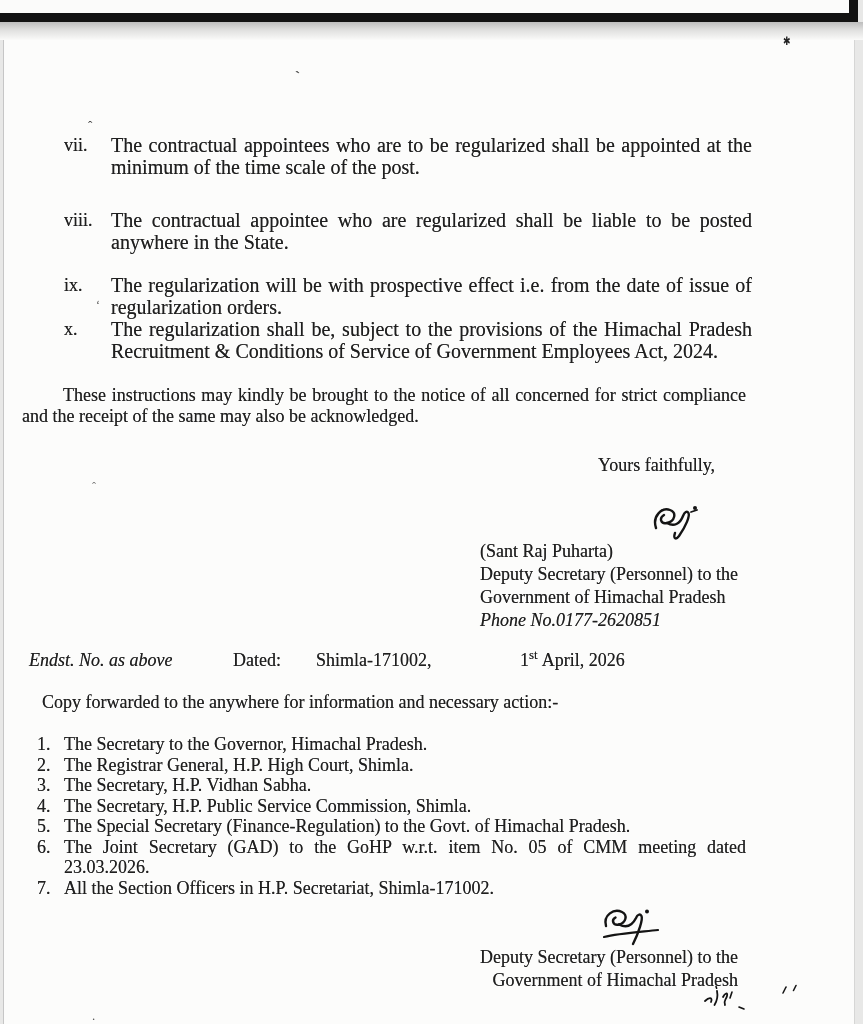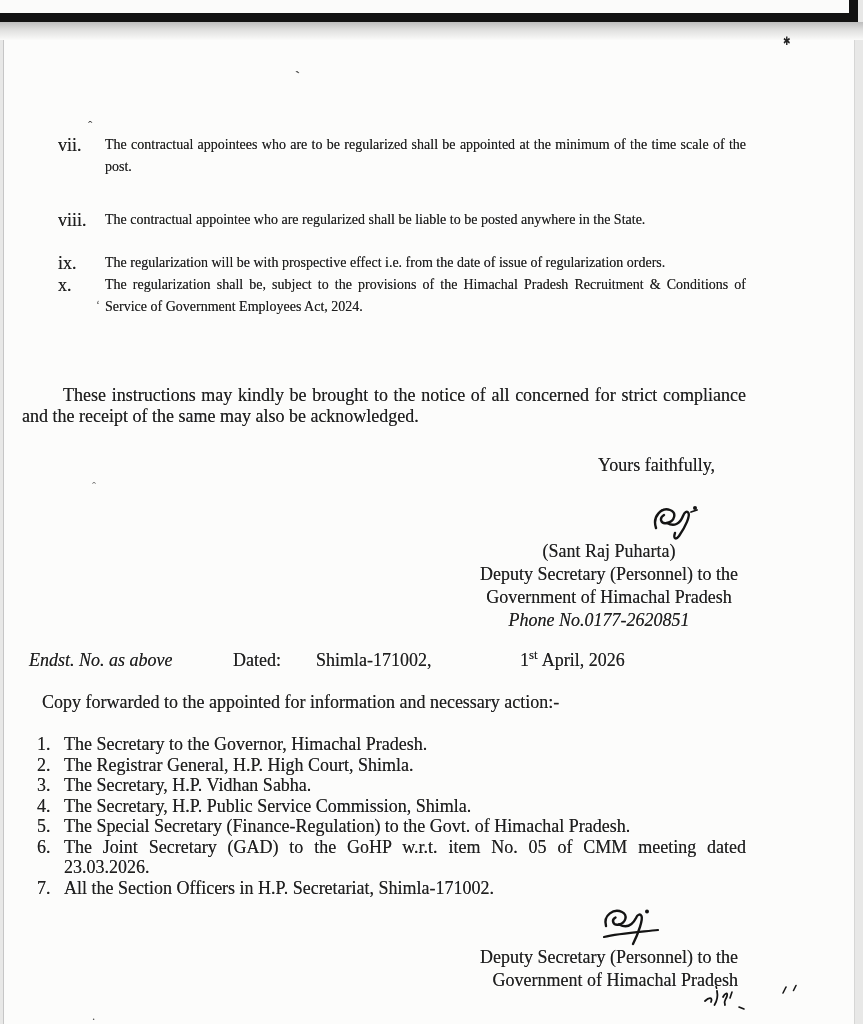--- a/index.html
+++ b/index.html
@@ -18,34 +18,34 @@
   .top-corner{position:absolute;left:849px;top:0;width:9px;height:23px;background:var(--bar);}
   .top-bar{position:absolute;left:0;top:13px;width:858px;height:9px;background:var(--bar);box-shadow:0 1px 0 rgba(0,0,0,.35);}
   .top-fade{position:absolute;left:0;top:22px;width:863px;height:18px;background:linear-gradient(to bottom,#bdbdbd 0%,#e0e0df 45%,#fafaf9 100%);}
   .page{position:absolute;left:3px;top:40px;width:852px;height:984px;background:var(--page_bg);
         border-left:1px solid #c6c6c6;border-right:1px solid #d6d6d5;}
   
   .content{position:absolute;left:0;top:0;width:863px;height:1024px;font-size:18px;
            text-shadow:0 0 .5px rgba(25,25,25,.65);}
   .abs{position:absolute;}
   
-  .roman-list{position:absolute;left:58px;top:134px;width:688px;}
+  .roman-list{position:absolute;left:64px;top:134px;width:688px;}
   .ritem{display:flex;line-height:22px;}
   .ritem-1{margin-bottom:31px;}
   .ritem-2{margin-bottom:21px;justify-content:center;}
   .ritem-3{margin-bottom:0;}
   .rnum{flex:0 0 47px;}
-  .rbody{flex:1 1 auto;font-size:14px;text-align:justify;}
+  .rbody{flex:1 1 auto;font-size:20px;text-align:justify;}
   
   .para{position:absolute;left:22px;top:385px;width:724px;line-height:21px;
         text-align:justify;text-indent:41px;}
   .valediction{position:absolute;left:598px;top:455px;}
   
   .sig-svg{position:absolute;}
-  .sig-block{position:absolute;right:125px;top:540px;text-align:center;line-height:23px;white-space:nowrap;}
+  .sig-block{position:absolute;right:125px;top:540px;text-align:left;line-height:23px;white-space:nowrap;}
   .sig-phone{font-style:italic;padding-right:20px;}
   .bottom-block{position:absolute;right:125px;top:946px;text-align:right;line-height:23px;white-space:nowrap;}
   
   .endst-label{left:29px;top:650px;font-style:italic;}
   .endst-dated{left:233px;top:650px;}
   .endst-place{left:316px;top:650px;}
   .endst-date{left:520px;top:650px;}
   .endst-date sup{font-size:13px;line-height:0;}
   .endst-date .rest{margin-left:4px;}
   
@@ -121,21 +121,21 @@
       <div>Deputy Secretary (Personnel) to the</div>
       <div>Government of Himachal Pradesh</div>
       <div class="sig-phone">Phone No.0177-2620851</div>
     </div>
 
     <span class="abs endst-label">Endst. No. as above</span>
     <span class="abs endst-dated">Dated:</span>
     <span class="abs endst-place">Shimla-171002,</span>
     <span class="abs endst-date"><span>1</span><sup>st</sup><span class="rest">April, 2026</span></span>
 
-    <div class="copy-heading">Copy forwarded to the appointed for information and necessary action:-</div>
+    <div class="copy-heading">Copy forwarded to the anywhere for information and necessary action:-</div>
 
     <div class="copy-list">
       <div class="citem">
         <span class="cnum">1.</span>
         <span class="ctext">The Secretary to the Governor, Himachal Pradesh.</span>
       </div>
       <div class="citem">
         <span class="cnum">2.</span>
         <span class="ctext">The Registrar General, H.P. High Court, Shimla.</span>
       </div>

